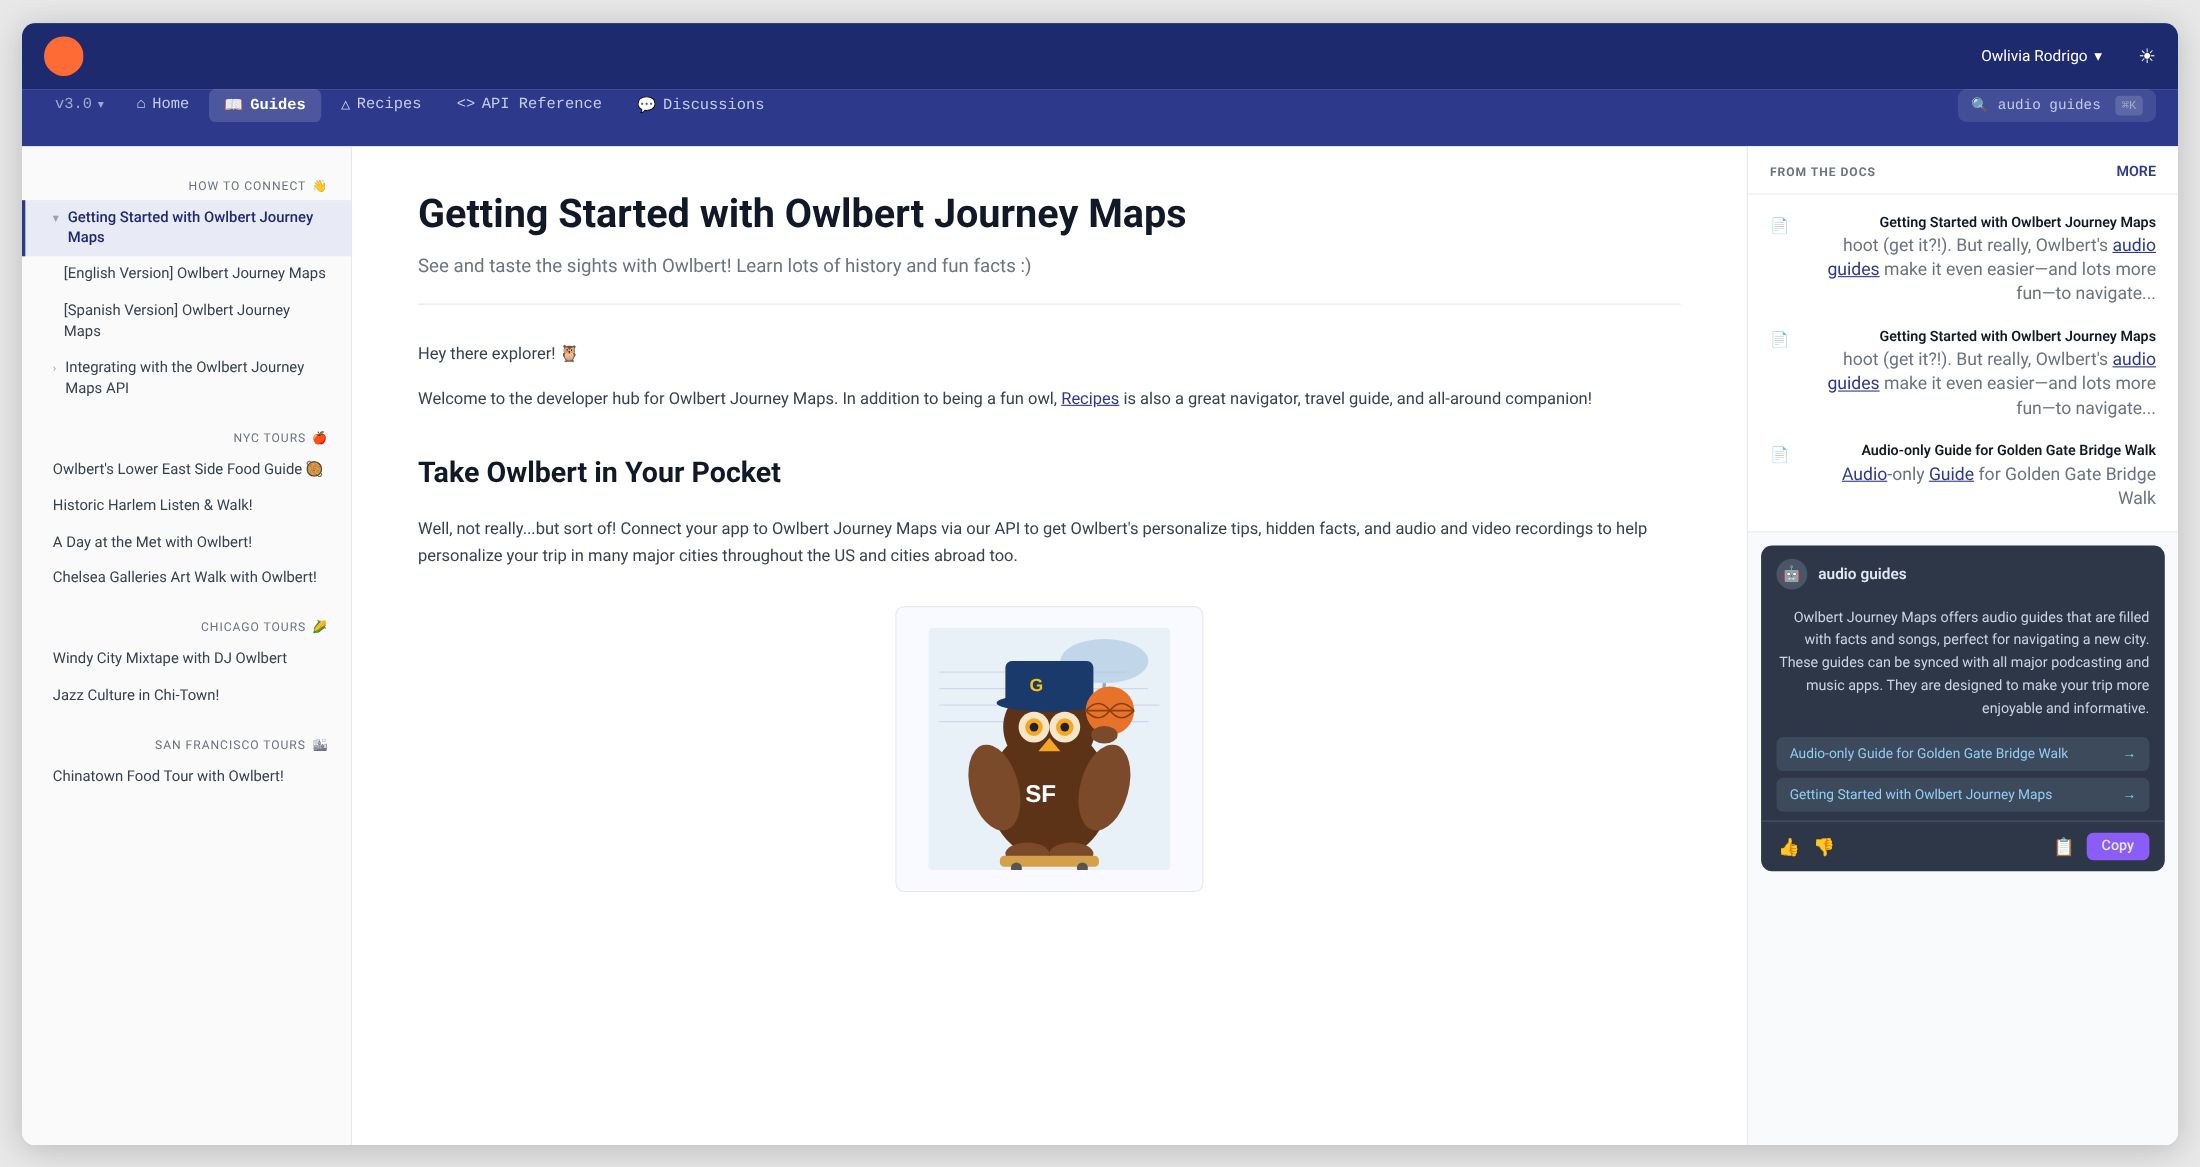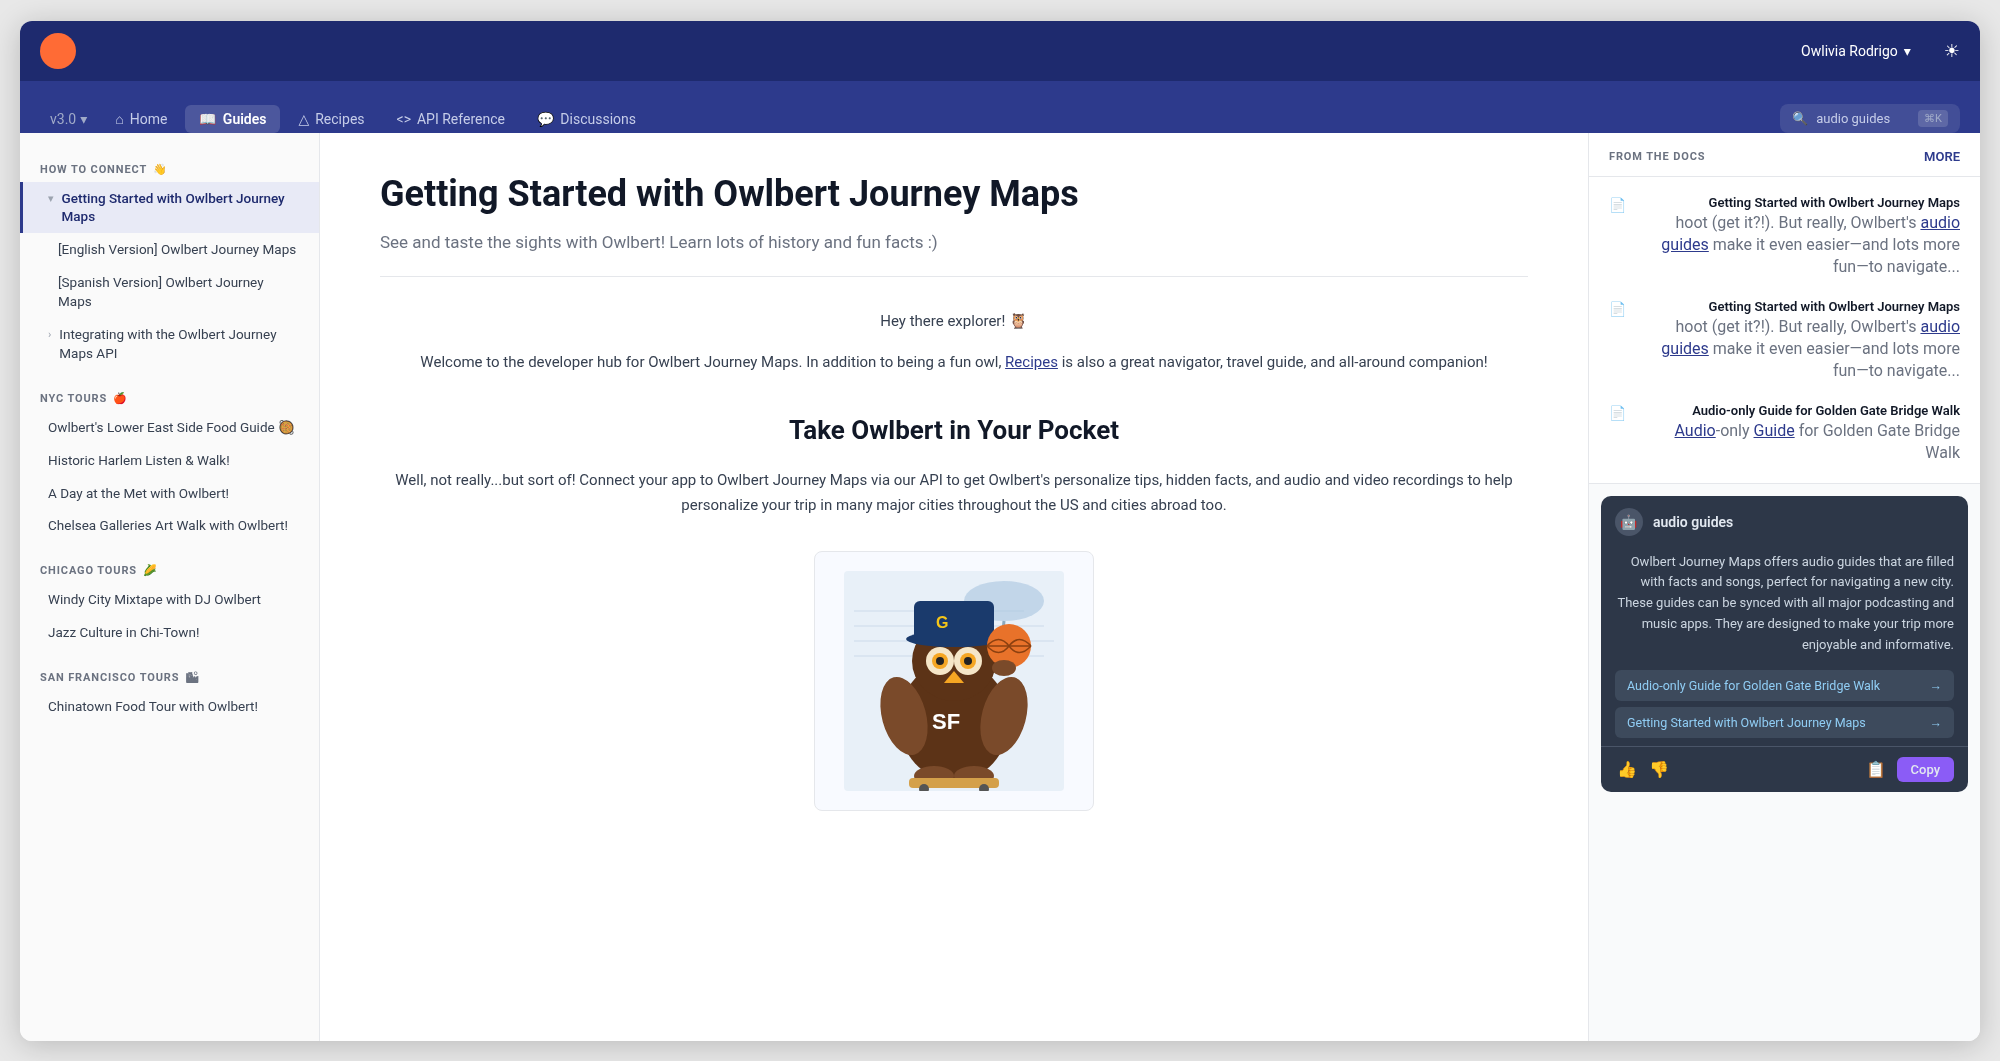--- a/index.html
+++ b/index.html
@@ -53,24 +53,25 @@
       gap: 6px;
       cursor: pointer;
     }
     .sun-icon { font-size: 18px; cursor: pointer; }
 
     
     .navbar {
       background: #2d3a8c;
       height: 52px;
       display: flex;
-      align-items: flex-end;
+      align-items: flex-start;
       padding: 0 20px;
       gap: 4px;
       flex-shrink: 0;
+      font-family: Liberation Mono, monospace;
     }
     .nav-version {
       color: #a0aac8;
       font-size: 14px;
       display: flex;
       align-items: center;
       gap: 4px;
       padding: 6px 10px;
       cursor: pointer;
       border-radius: 6px;
@@ -124,28 +125,29 @@
     .sidebar {
       width: 300px;
       flex-shrink: 0;
       background: #fafafa;
       border-right: 1px solid #e5e7eb;
       overflow-y: auto;
       padding: 20px 0;
     }
     .sidebar-section-title {
       font-size: 11px;
-      font-weight: 700;
+      font-weight: 400;
       color: #6b7280;
       text-transform: uppercase;
       letter-spacing: 0.08em;
       padding: 10px 20px 6px;
       display: flex;
       align-items: center;
       gap: 6px;
+      justify-content: flex-end;
     }
     .sidebar-item {
       display: flex;
       align-items: flex-start;
       padding: 7px 20px 7px 28px;
       font-size: 13.5px;
       color: #374151;
       cursor: pointer;
       border-radius: 0;
       line-height: 1.4;
@@ -186,21 +188,20 @@
       font-size: 17px;
       color: #6b7280;
       margin-bottom: 32px;
       padding-bottom: 24px;
       border-bottom: 1px solid #e5e7eb;
     }
     .content-body {
       font-size: 15px;
       color: #374151;
       line-height: 1.7;
-      text-align: center;
     }
     .content-body p { margin-bottom: 16px; }
     .content-body a { color: #2d3a8c; text-decoration: underline; }
     .content-section-title {
       font-size: 26px;
       font-weight: 700;
       color: #111827;
       margin: 32px 0 16px;
     }
     .content-image-container {

